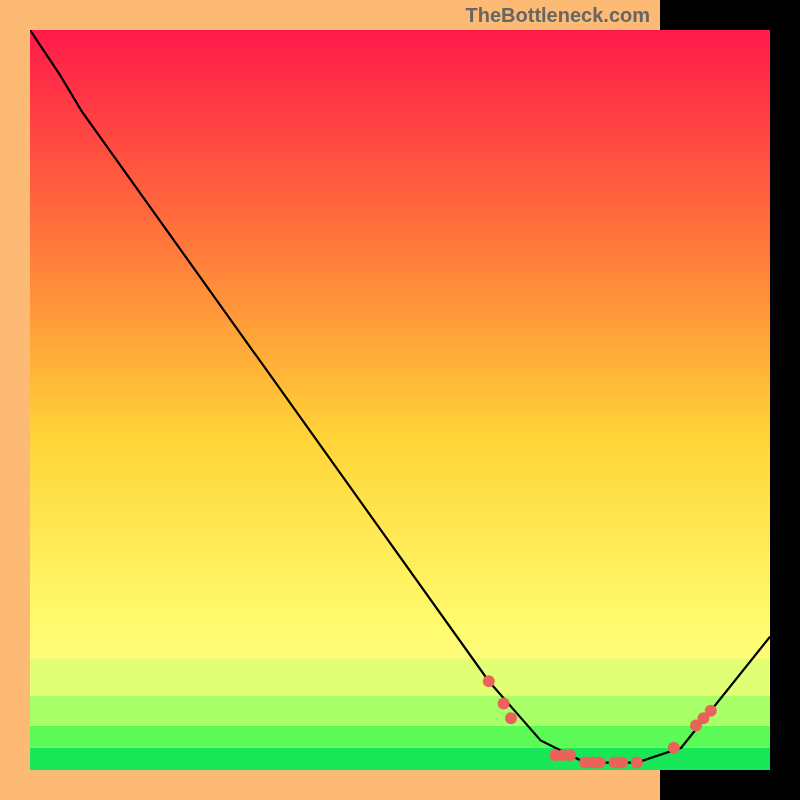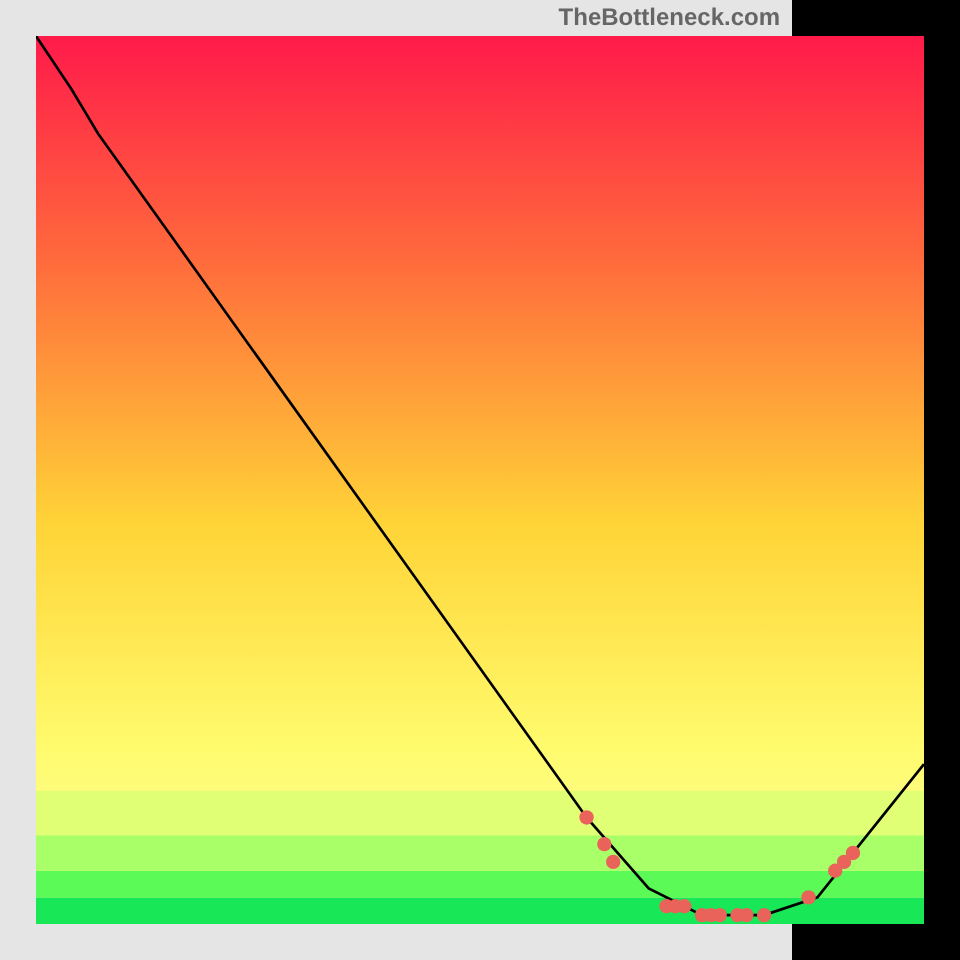--- a/index.html
+++ b/index.html
@@ -8,21 +8,21 @@
     width: 800px;
     height: 800px;
     background: #000;
     font-family: Arial, Helvetica, sans-serif;
     overflow: hidden;
   }
   .frame {
     position: relative;
     width: 660px;
     height: 800px;
-    background: #e5e5e5;
+    background: #fdba74;
   }
   .attribution {
     position: absolute;
     top: 4px;
     right: 10px;
     color: #666;
     font-size: 20px;
     font-weight: bold;
     z-index: 50;
   }

